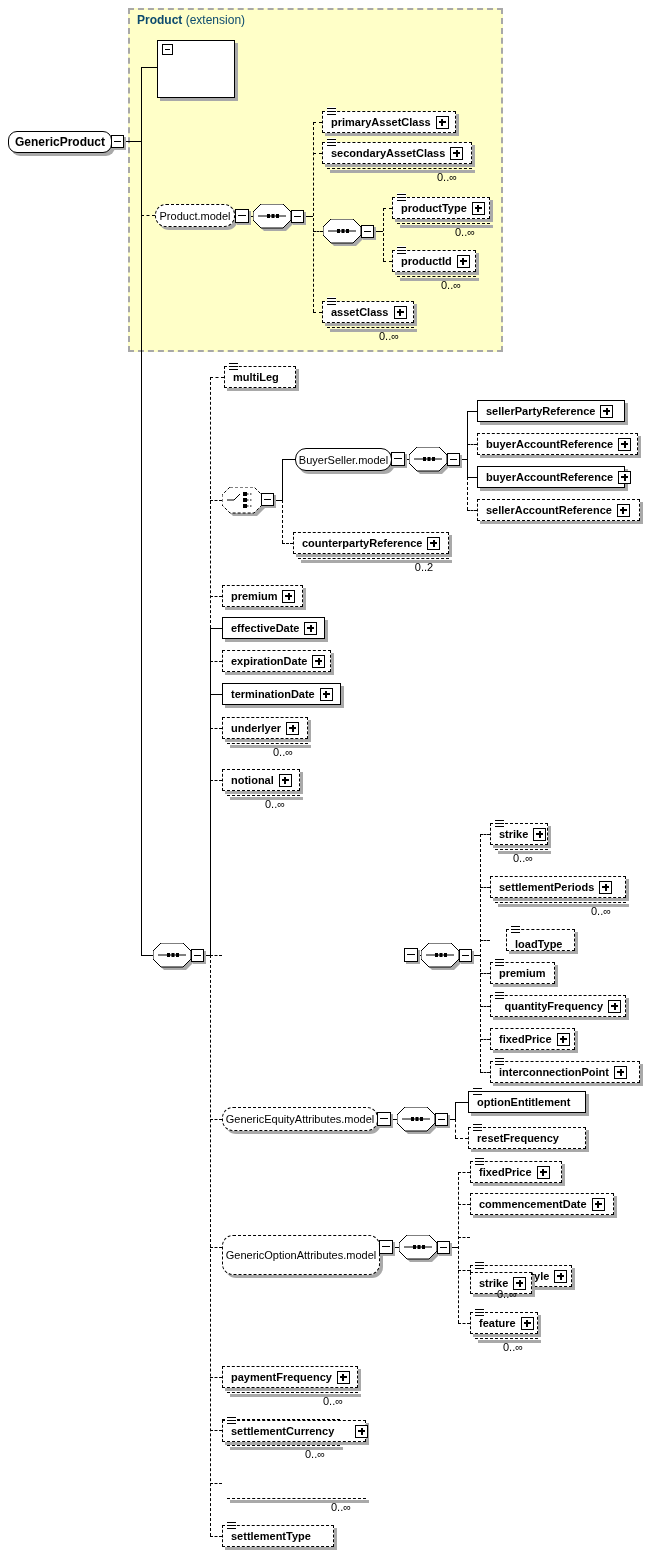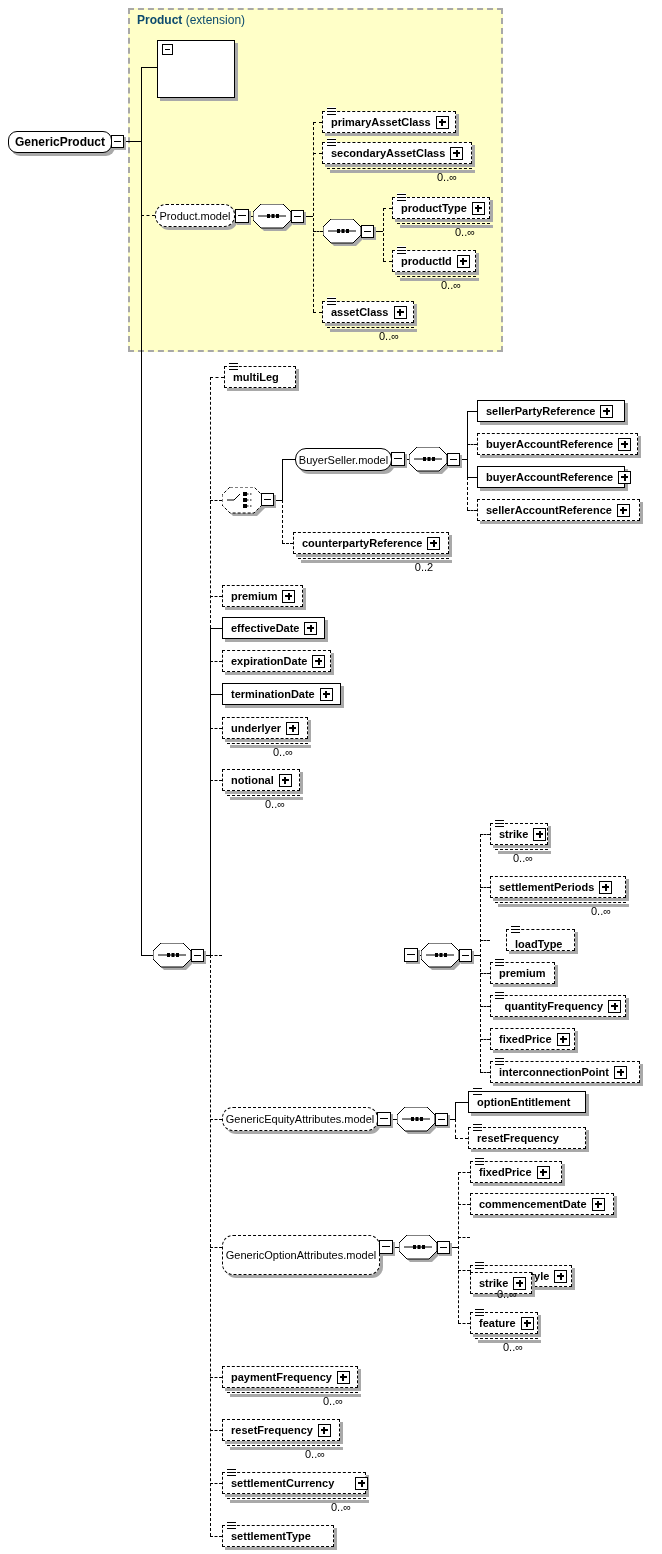--- a/index.html
+++ b/index.html
@@ -393,21 +393,21 @@
     </div>
 
   <div class="el opt" style="left:222px;top:1366px;width:136px;">
       <span class="lbl">paymentFrequency</span>
       <span class="plus"></span>
     </div>
   <div class="el opt" style="left:222px;top:1419px;width:118px;">
       <span class="lbl">resetFrequency</span>
       <span class="plus"></span>
     </div>
-  <div class="el opt" style="left:222px;top:1472px;width:144px;gap:16px;">
+  <div class="el opt" style="left:222px;top:1420px;width:144px;gap:16px;">
       <span class="ann"></span>
       <span class="lbl">settlementCurrency</span>
       <span class="plus"></span>
     </div>
   <div class="el opt" style="left:222px;top:1525px;width:112px;">
       <span class="ann"></span>
       <span class="lbl">settlementType</span>
     </div>
 
   <i class="repline" style="left:327px;top:168px;width:145px;"></i>

